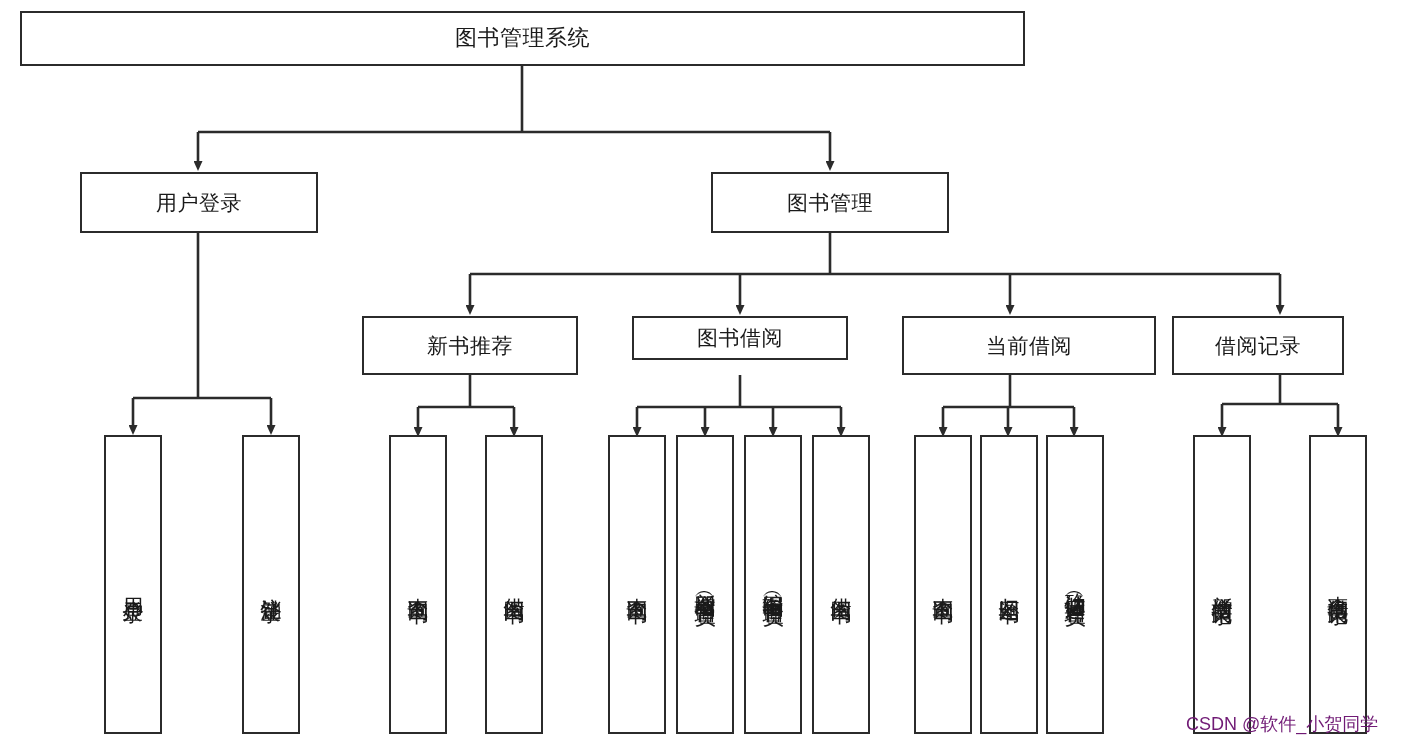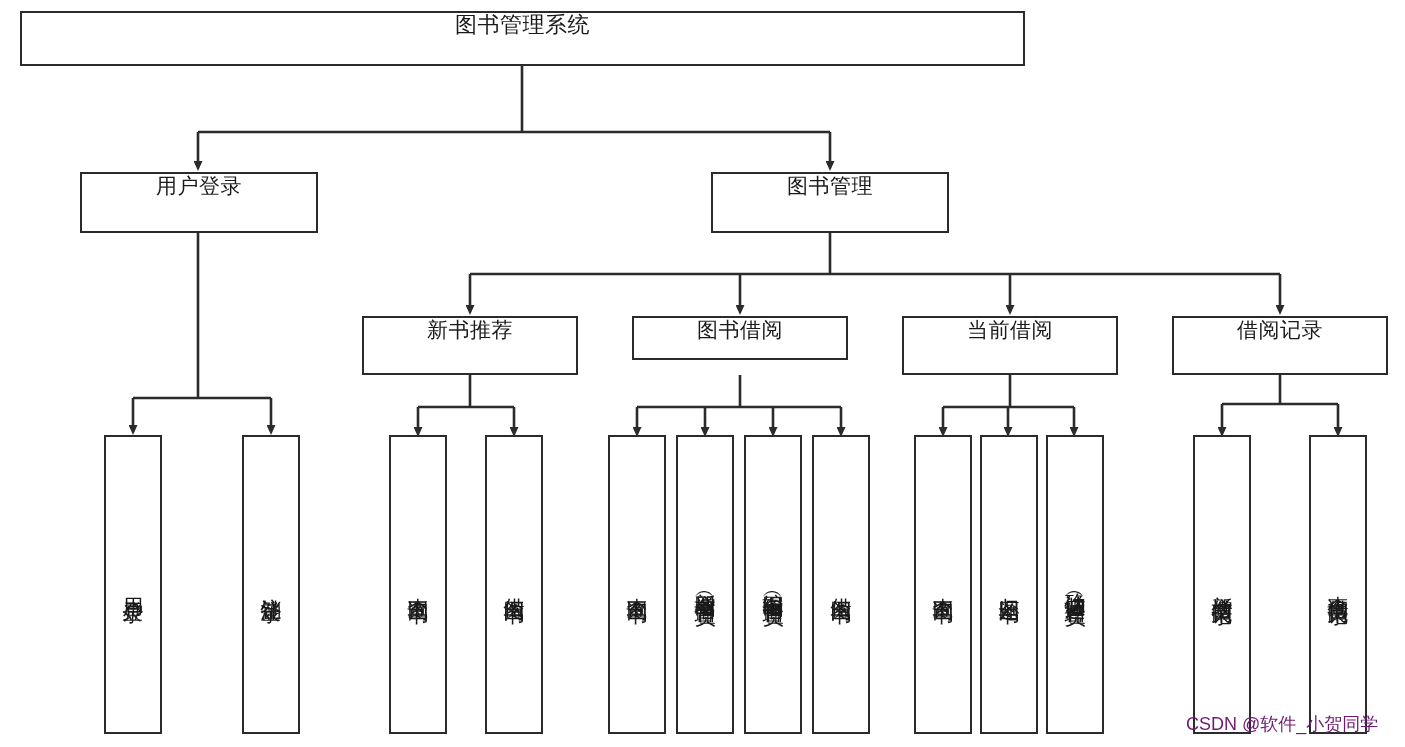--- a/index.html
+++ b/index.html
@@ -18,20 +18,21 @@
     background: #ffffff;
     overflow: hidden;
   }
   
   .node {
     position: absolute;
     box-sizing: border-box;
     background: #ffffff;
     border: 2px solid #2b2b2b;
     display: flex;
+    align-items: center;
     justify-content: center;
     color: #1a1a1a;
     text-align: center;
     z-index: 3;
   }
   .node .label {
     display: block;
     line-height: 1.12;
     letter-spacing: 0.5px;
   }
@@ -146,25 +147,25 @@
   </div>
 
   <div class="node horiz" style="left:362px; top:316px; width:216px; height:59px;">
     <span class="label">新书推荐</span>
   </div>
 
   <div class="node horiz" style="left:632px; top:316px; width:216px; height:44px;">
     <span class="label">图书借阅</span>
   </div>
 
-  <div class="node horiz" style="left:902px; top:316px; width:216px; height:59px;">
+  <div class="node horiz" style="left:902px; top:316px; width:254px; height:59px;">
     <span class="label">当前借阅</span>
   </div>
 
-  <div class="node horiz" style="left:1172px; top:316px; width:216px; height:59px;">
+  <div class="node horiz" style="left:1172px; top:316px; width:172px; height:59px;">
     <span class="label">借阅记录</span>
   </div>
 
   <div class="node vert" style="left:104px; top:435px; width:58px; height:299px;">
     <span class="label">用户登录</span>
   </div>
 
   <div class="node vert" style="left:242px; top:435px; width:58px; height:299px;">
     <span class="label">注销登录</span>
   </div>

